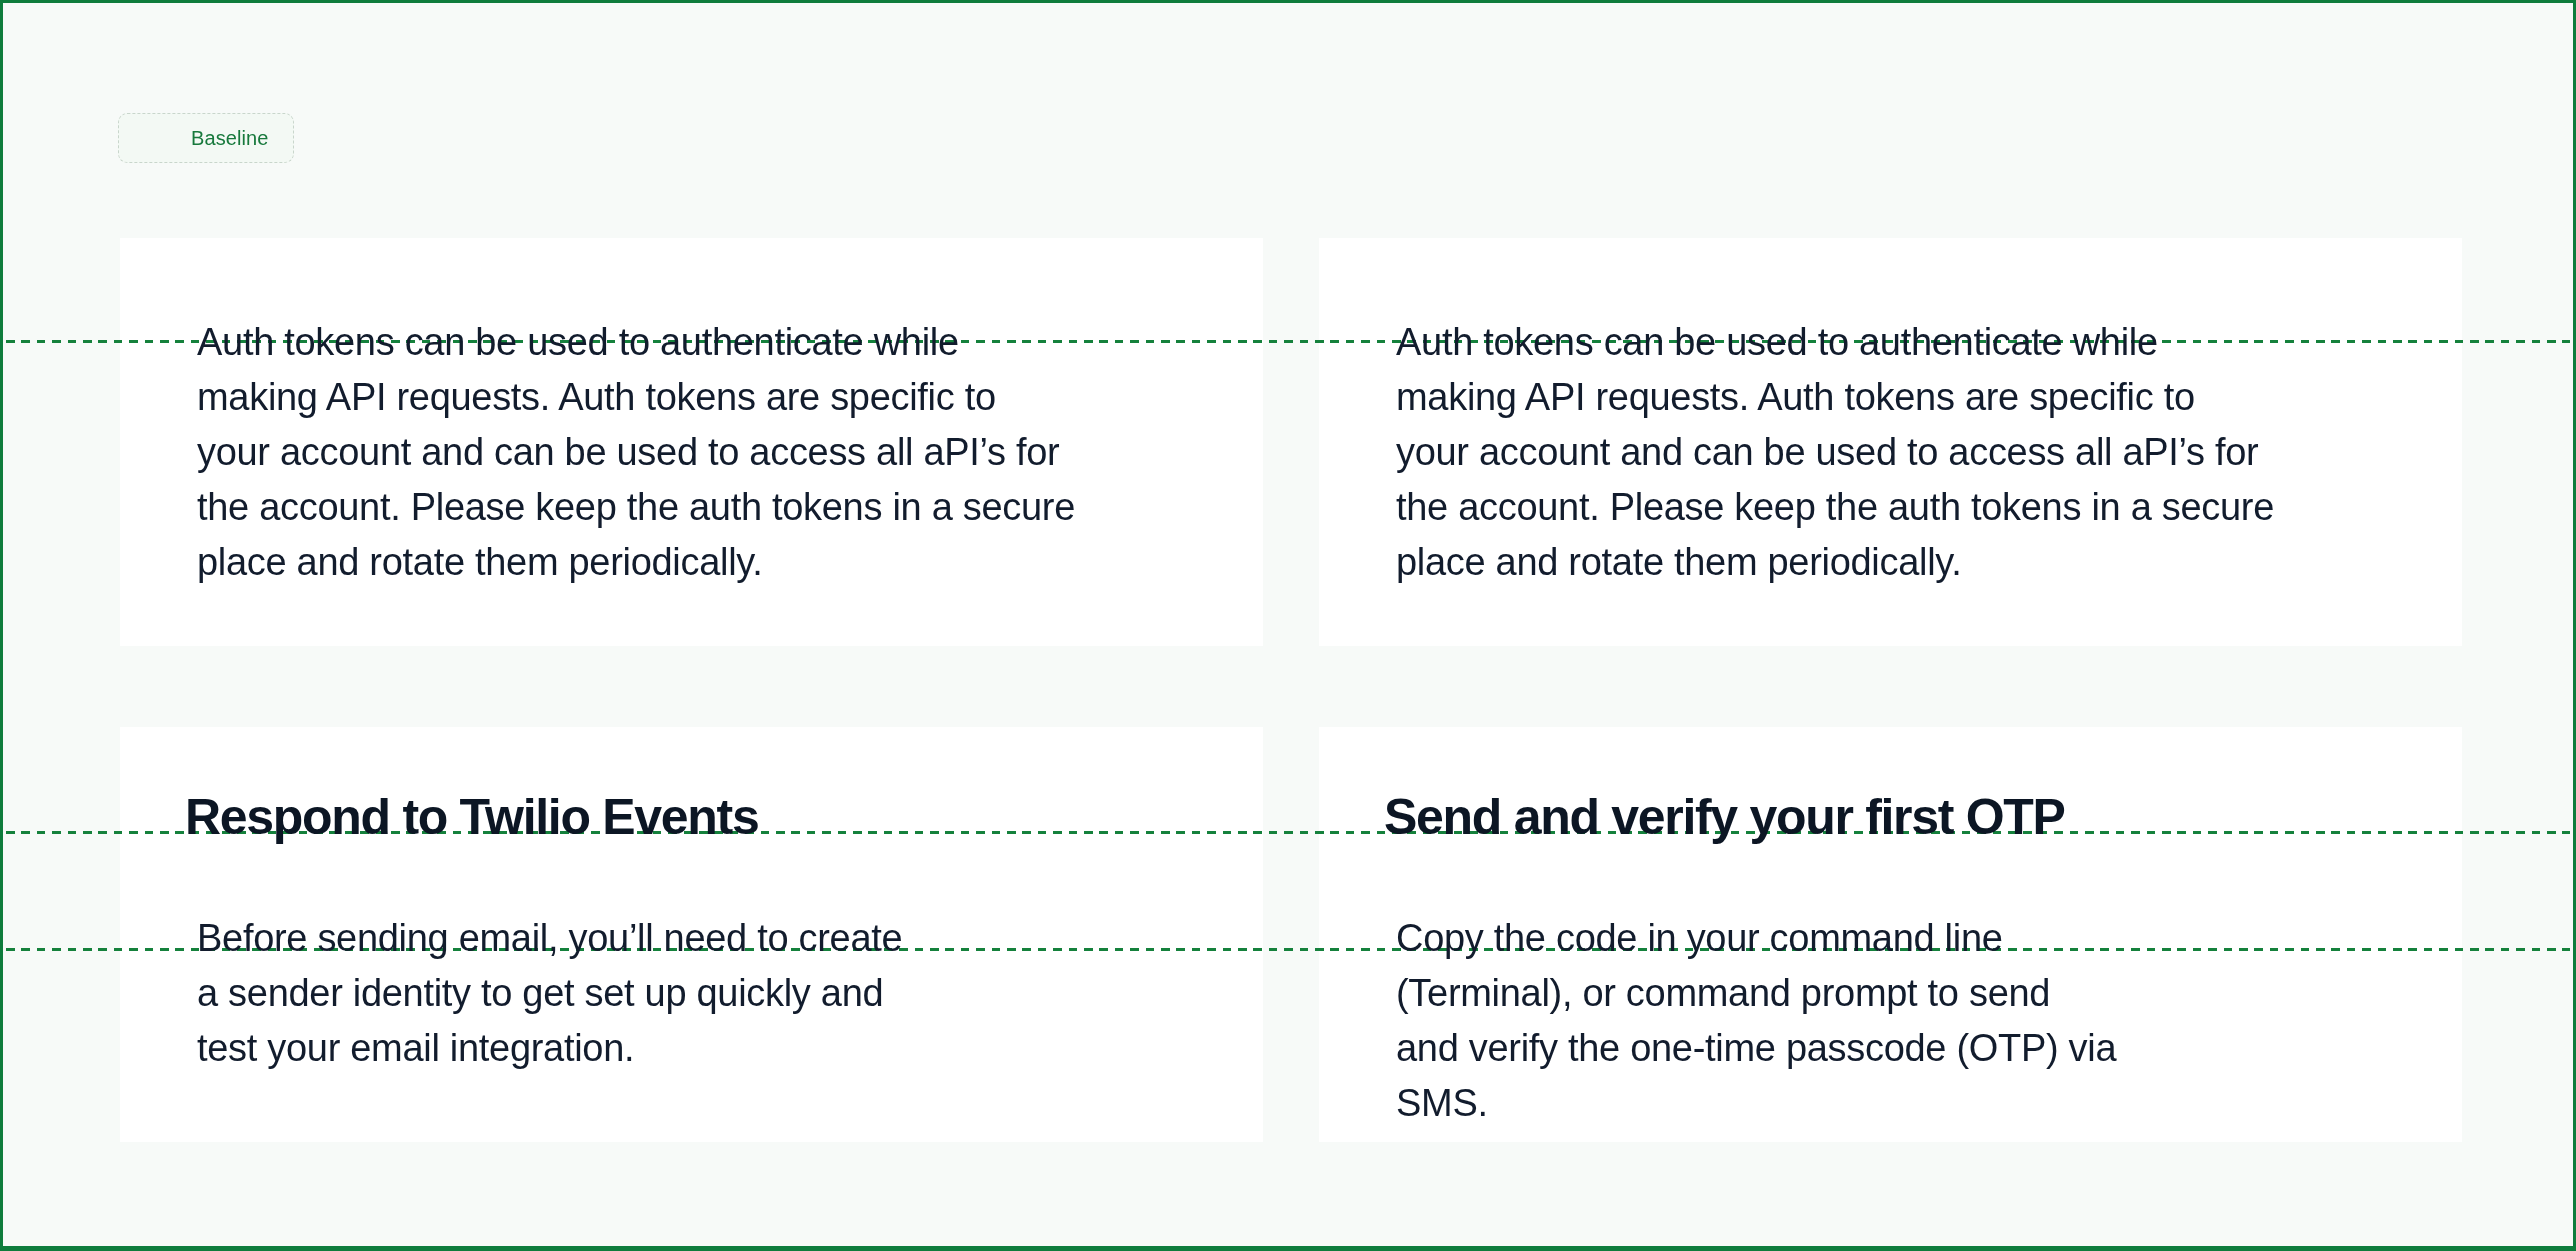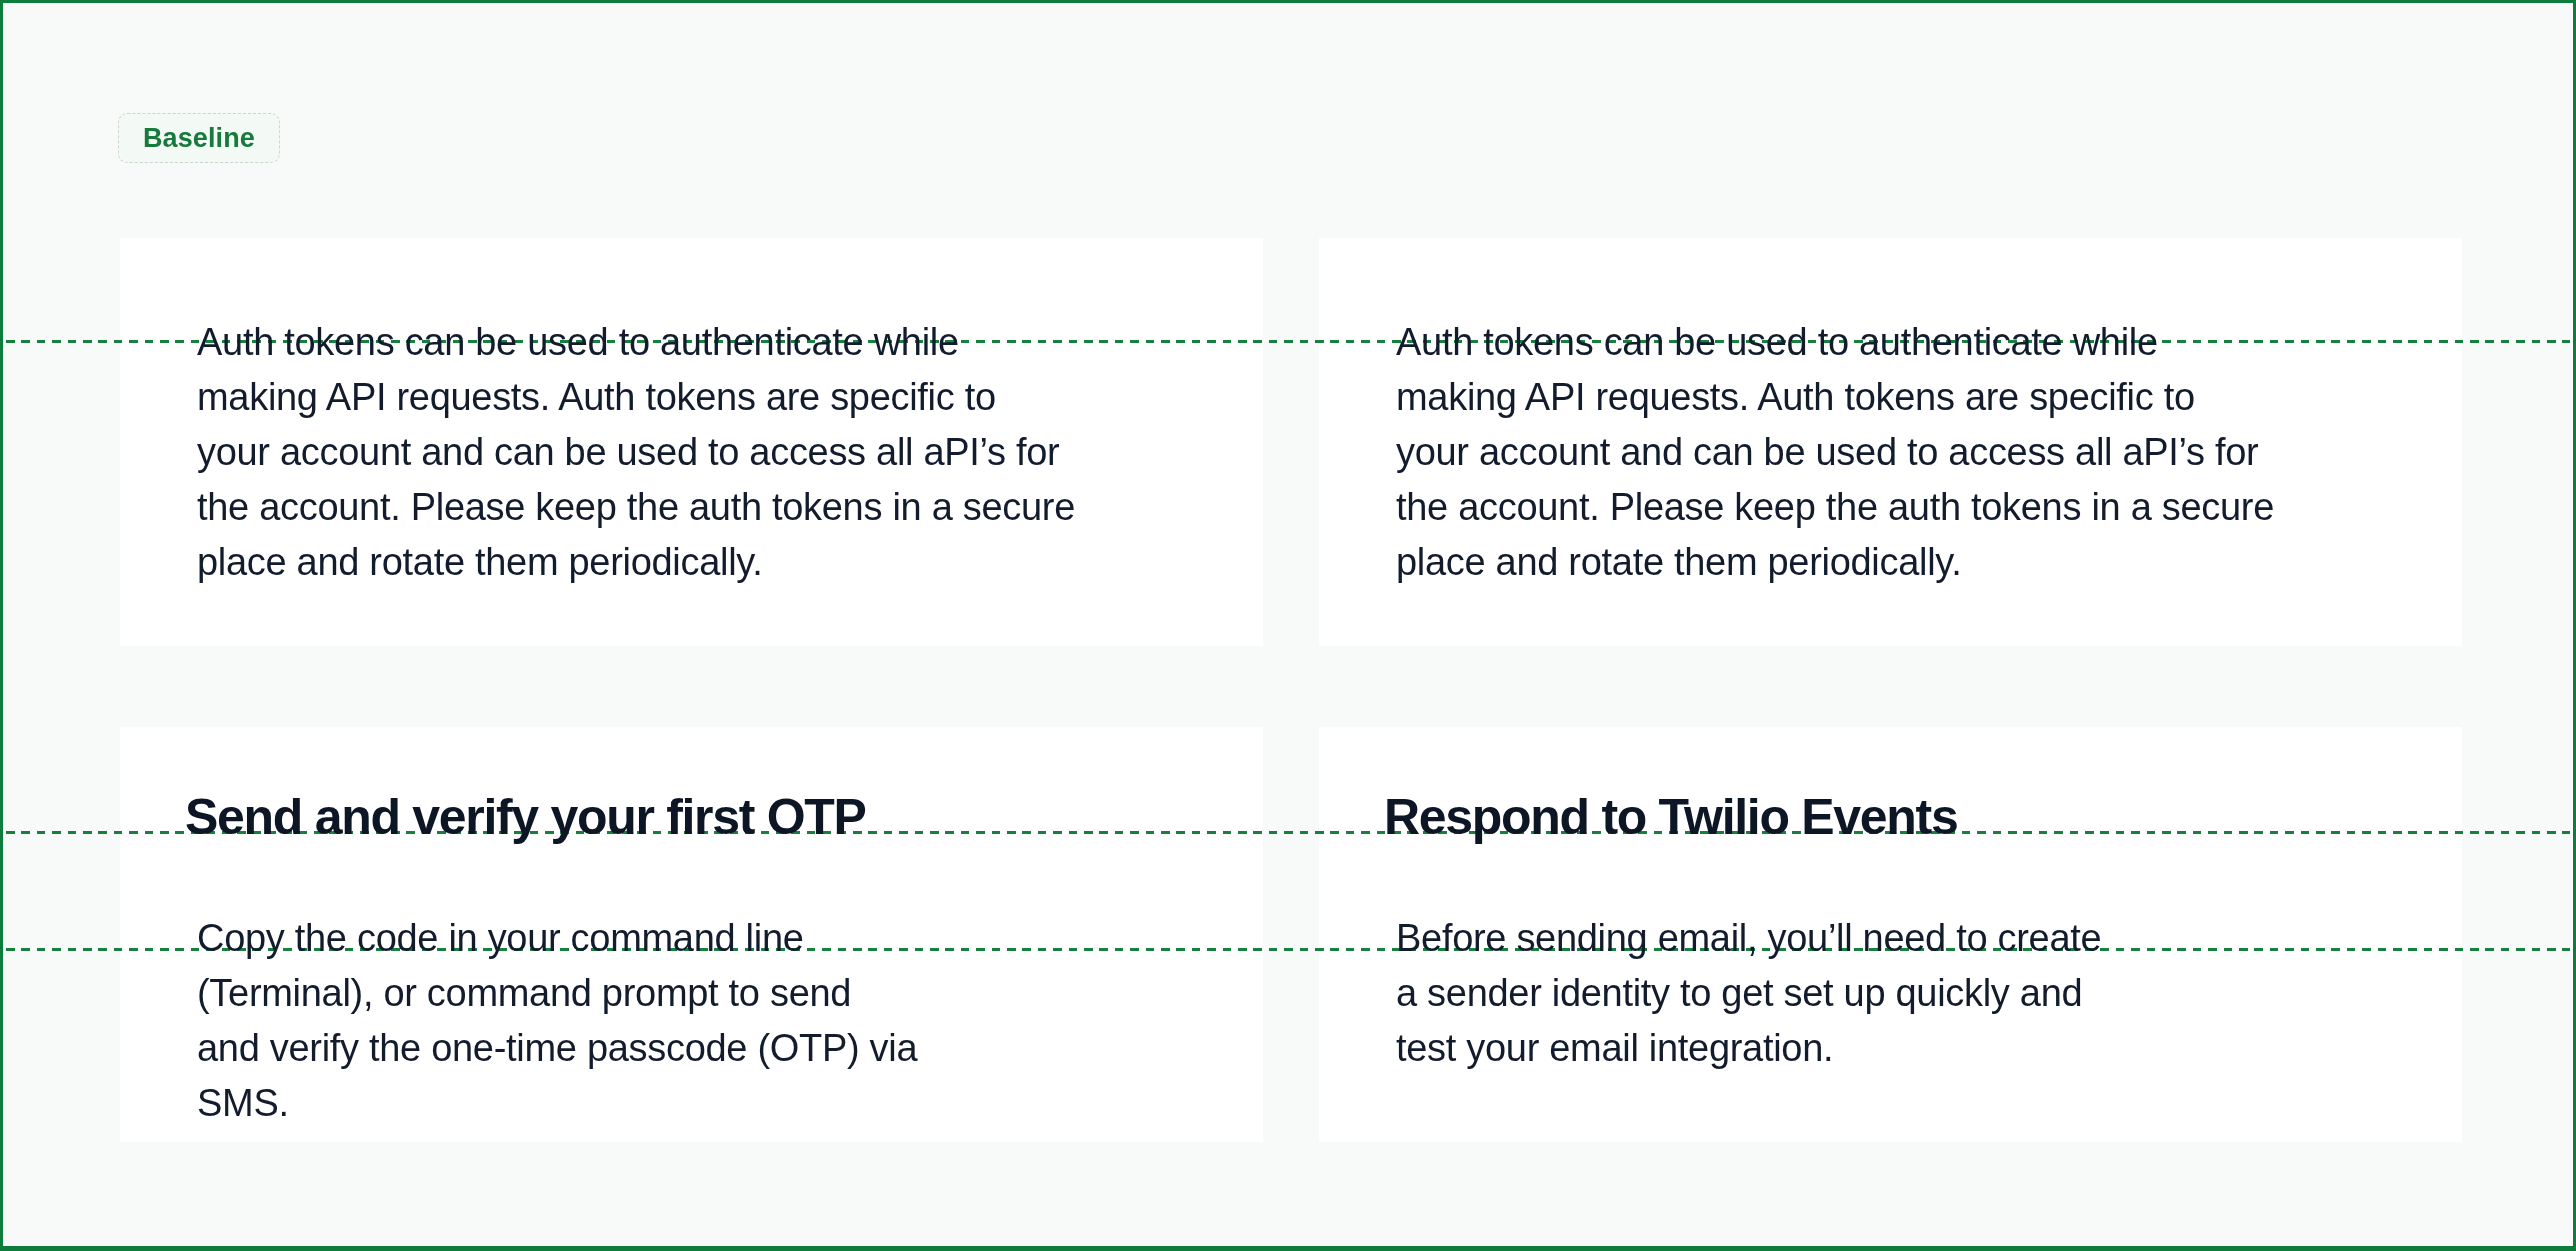--- a/index.html
+++ b/index.html
@@ -25,23 +25,24 @@
     box-sizing: border-box;
     display: inline-flex;
     align-items: center;
     padding: 0 24px;
     background: var(--badge_bg, #F3F9F4);
     border: 1.3px dashed var(--badge_border, #C9D6CC);
     border-radius: 9.4px;
   }
   .badge span {
     color: var(--badge_text, #17793C);
-    font-size: 27px;
-    font-weight: 700;
+    font-size: 20px;
+    font-weight: 400;
     letter-spacing: 0.1px;
+    margin-left: 48px;
   }
 
   
   .guide {
     position: absolute;
     left: 3.4px;
     right: 3.4px;
     height: 2.7px;
     z-index: 5;
     background: repeating-linear-gradient(
@@ -109,24 +110,24 @@
 
     <section class="card row1">
       <p>Auth tokens can be used to authenticate while<br>making API requests. Auth tokens are specific to<br>your account and can be used to access all aPI’s for<br>the account. Please keep the auth tokens in a secure<br>place and rotate them periodically.</p>
     </section>
 
     <section class="card row1">
       <p>Auth tokens can be used to authenticate while<br>making API requests. Auth tokens are specific to<br>your account and can be used to access all aPI’s for<br>the account. Please keep the auth tokens in a secure<br>place and rotate them periodically.</p>
     </section>
 
     <section class="card row2">
-      <h2>Send and verify your first OTP</h2>
-      <p>Copy the code in your command line<br>(Terminal), or command prompt to send<br>and verify the one-time passcode (OTP) via<br>SMS.</p>
+      <h2>Respond to Twilio Events</h2>
+      <p>Before sending email, you’ll need to create<br>a sender identity to get set up quickly and<br>test your email integration.</p>
     </section>
 
     <section class="card row2">
-      <h2>Respond to Twilio Events</h2>
-      <p>Before sending email, you’ll need to create<br>a sender identity to get set up quickly and<br>test your email integration.</p>
+      <h2>Send and verify your first OTP</h2>
+      <p>Copy the code in your command line<br>(Terminal), or command prompt to send<br>and verify the one-time passcode (OTP) via<br>SMS.</p>
     </section>
 
   </div>
 </div>
 
 
 </body></html>

